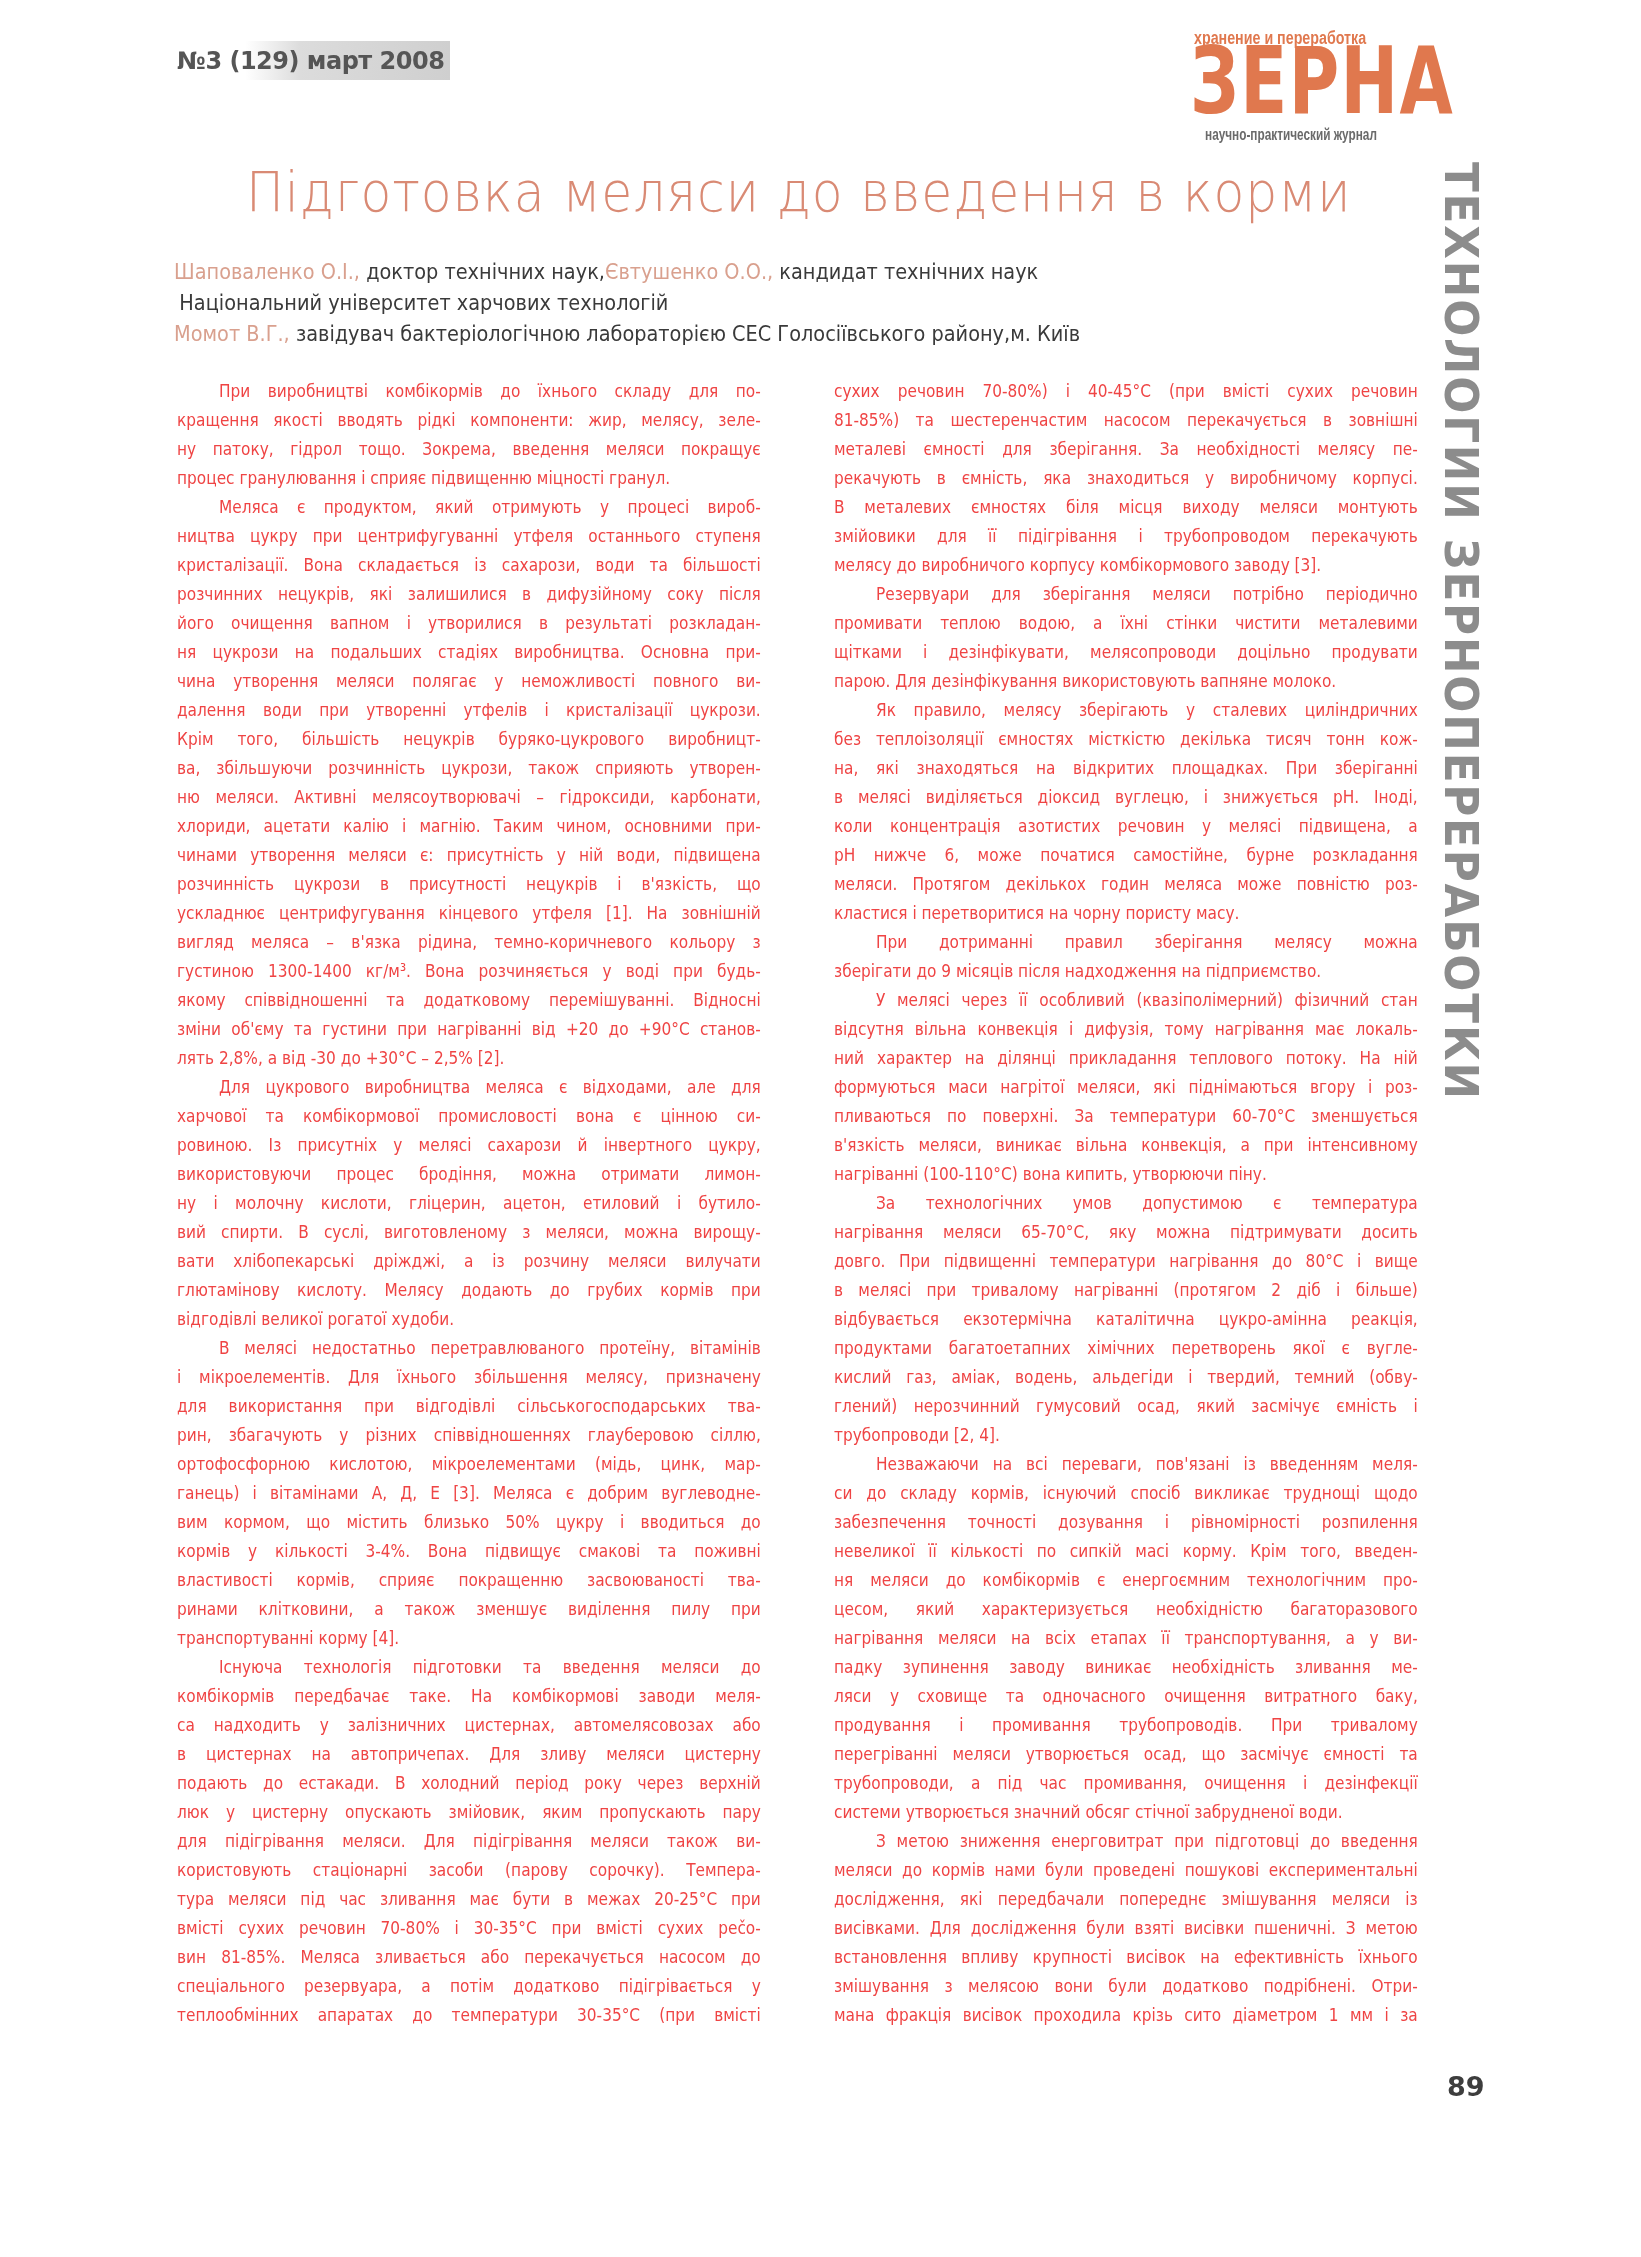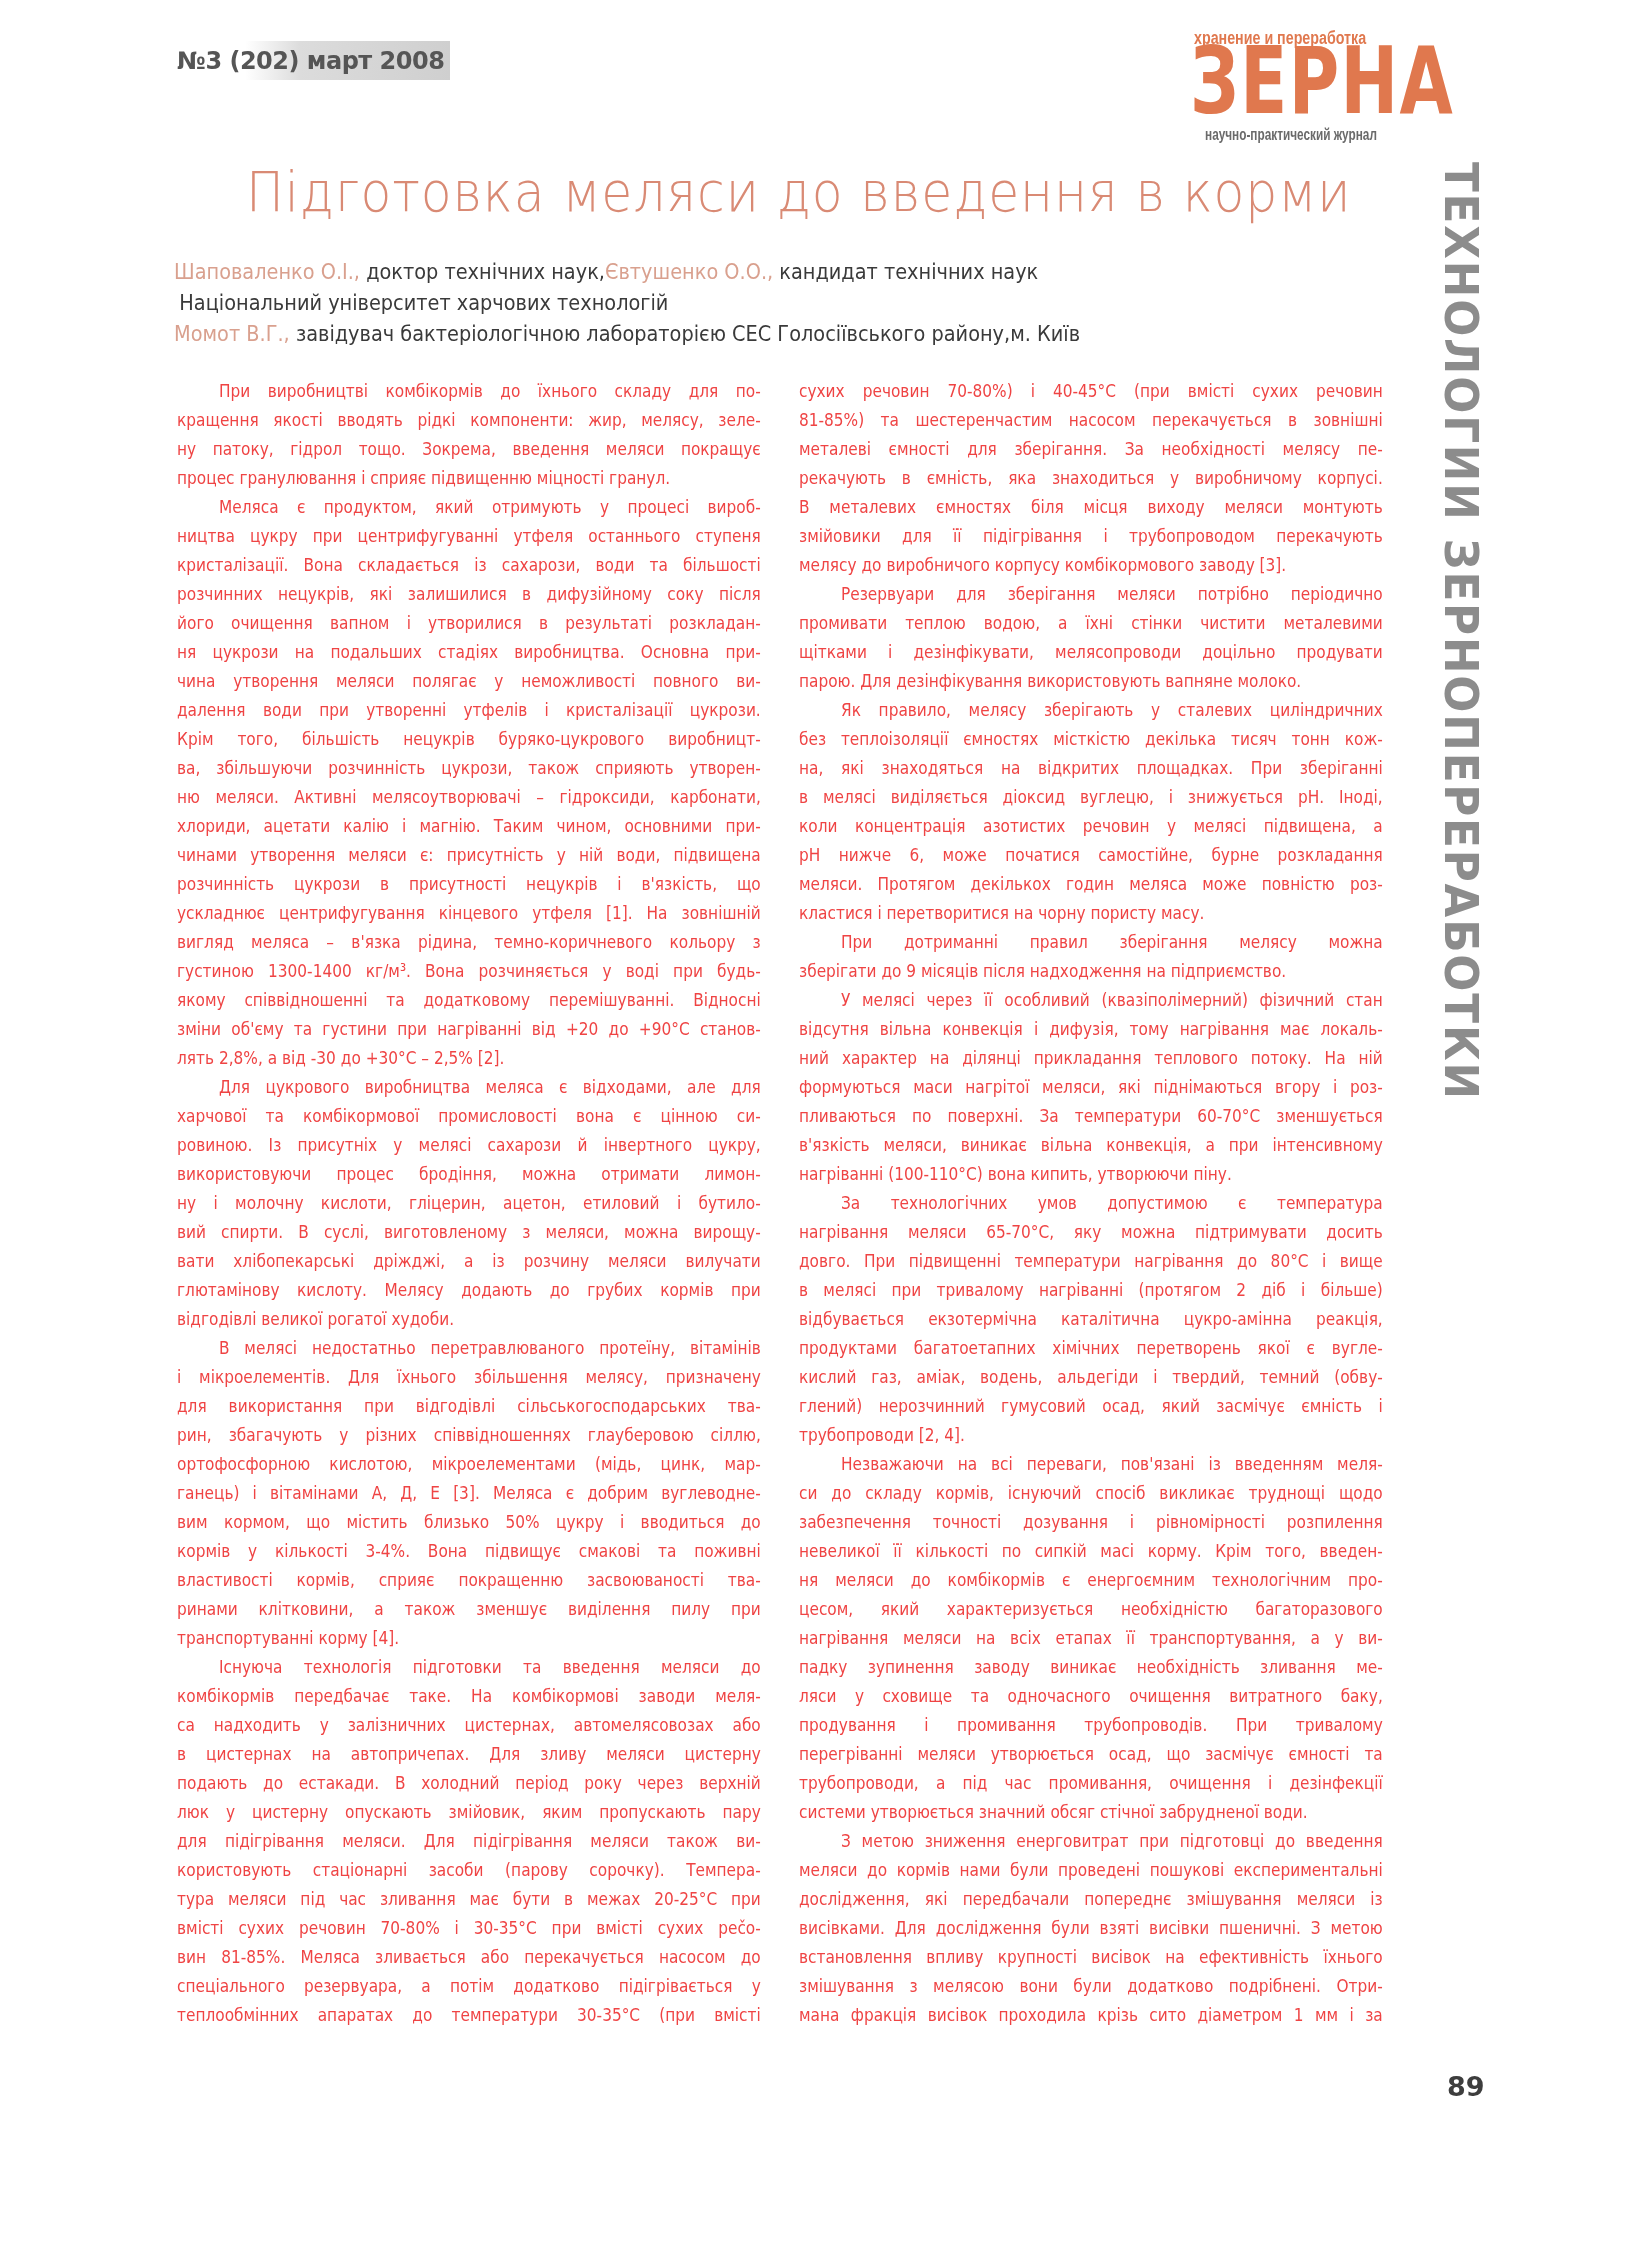--- a/index.html
+++ b/index.html
@@ -8,33 +8,33 @@
   .issue span { display: inline-block; }
   .logo { position: absolute; left: 1186px; top: 21px; width: 290px; height: 126px; }
   .logo-top { position: absolute; left: 7.7px; top: 5.8px; font-family: "Liberation Sans", sans-serif; font-weight: bold; font-size: 18.3px; color: #e0784e; transform: scaleX(0.78); transform-origin: left top; white-space: nowrap; }
   .logo-main { position: absolute; left: 3.9px; top: 13.5px; font-family: "DejaVu Sans", sans-serif; font-weight: bold; font-size: 93px; line-height: 93px; color: #e0784e; transform: scaleX(0.74); transform-origin: left top; letter-spacing: 1.9px; white-space: nowrap; }
   .logo-sub { position: absolute; left: 19.3px; top: 104px; font-family: "Liberation Sans", sans-serif; font-weight: bold; font-size: 16.4px; color: #6a6a6a; transform: scaleX(0.72); transform-origin: left top; white-space: nowrap; }
   .title { position: absolute; left: 246px; top: 159px; font-family: "DejaVu Sans", sans-serif; font-weight: 200; font-size: 56px; color: #d98a74; letter-spacing: 1px; white-space: nowrap; transform: scaleX(0.9); transform-origin: left top; -webkit-text-stroke: 0px; font-stretch: condensed; }
   .authors { position: absolute; left: 174px; top: 257px; font-family: "DejaVu Sans", sans-serif; font-size: 21px; line-height: 31px; color: #3a3a3a; white-space: nowrap; transform: scaleX(0.92); transform-origin: left top; }
   .authors .name { color: #d9a08e; }
   .col { position: absolute; top: 376px; width: 584px; font-family: "DejaVu Sans", sans-serif; font-size: 18.3px; line-height: 29px; color: #ef4444; }
   .col-left { left: 177px; }
-  .col-right { left: 799px; }
+  .col-right { left: 834px; }
   .line { display: block; text-align: justify; text-align-last: justify; white-space: nowrap; height: 29px; overflow: visible; transform: scaleX(0.84); transform-origin: left top; width: 119%; }
   .line.last { text-align-last: left; }
   .line.indent { padding-left: 50px; box-sizing: border-box; }
   .vertical { position: absolute; left: 1434px; top: 162px; width: 58px; height: 1004px; }
   .vertical span { position: absolute; left: 0; top: 0; writing-mode: vertical-rl; font-family: "DejaVu Sans", sans-serif; font-weight: bold; font-size: 46px; color: #8c8c8c; letter-spacing: 1.9px; white-space: nowrap; transform: scaleY(0.95); transform-origin: left top; }
   .page-num { position: absolute; left: 1447px; top: 2071px; font-family: "DejaVu Sans", sans-serif; font-weight: bold; font-size: 27px; color: #3d3d3d; }
 </style>
 </head>
 <body>
 
 <div class="issue">
-  <span>№3 (202)</span>&nbsp;<span>март 2008</span>
+  <span>№3 (129)</span>&nbsp;<span>март 2008</span>
 </div>
 
 <div class="logo">
   <div class="logo-top">хранение и переработка</div>
   <div class="logo-main">ЗЕРНА</div>
   <div class="logo-sub">научно-практический журнал</div>
 </div>
 
 <h1 class="title" style="margin:0;">Підготовка меляси до введення в корми</h1>
 

